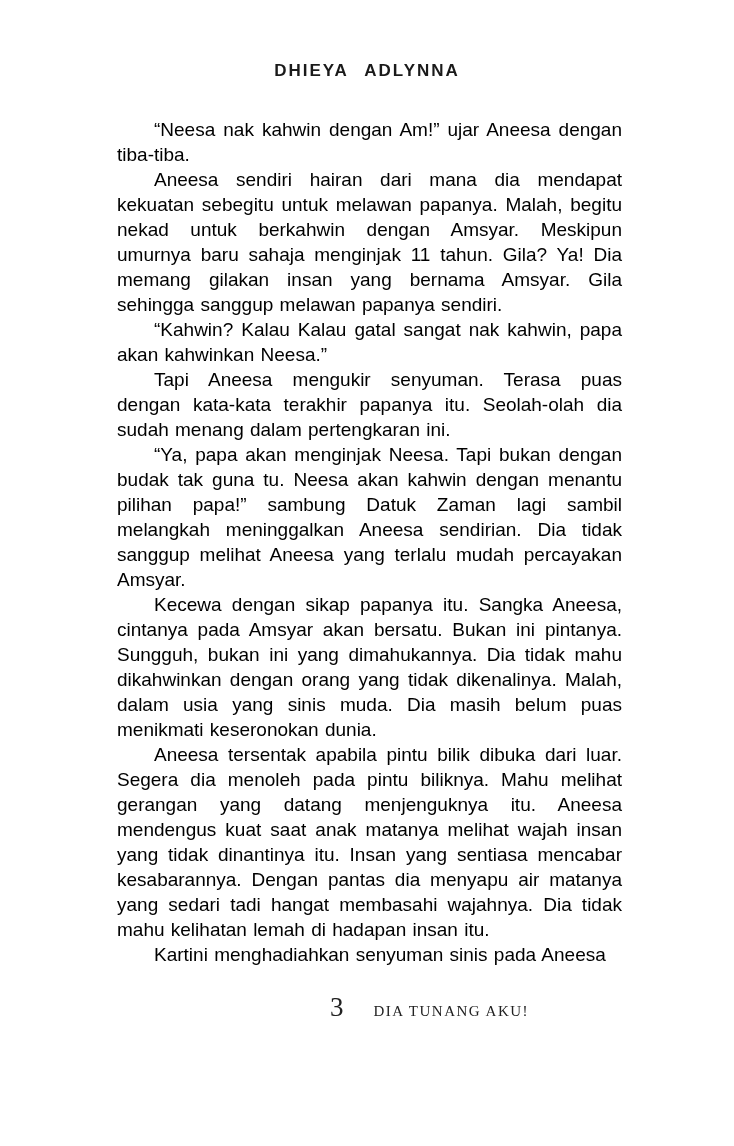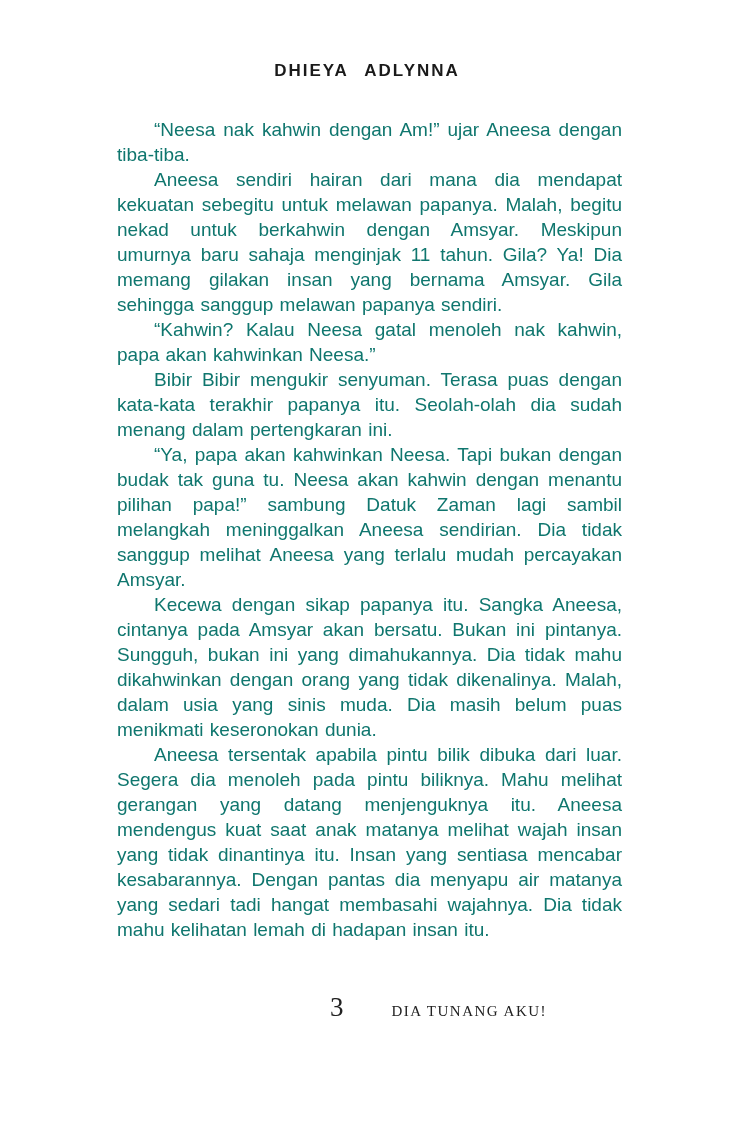--- a/index.html
+++ b/index.html
@@ -30,21 +30,21 @@
     color: #1a1a1a;
   }
   .body-text {
     position: absolute;
     top: 117px;
     left: 117px;
     width: 505px;
     font-family: "Liberation Sans", sans-serif;
     font-size: 19px;
     line-height: 25px;
-    color: #0f766e;
+    color: #000000;
   }
   .body-text p {
     margin: 0;
     text-align: justify;
     text-indent: 37px;
     word-spacing: 1px;
   }
   .page-footer {
     position: absolute;
     top: 992px;
@@ -52,40 +52,41 @@
     display: flex;
     align-items: baseline;
     font-family: "Liberation Serif", serif;
     color: #222222;
   }
   .page-number {
     font-size: 27px;
     font-weight: 400;
   }
   .footer-title {
-    margin-left: 48px;
+    margin-left: 30px;
     font-size: 15px;
     letter-spacing: 1.5px;
   }
 </style>
 </head>
 <body>
 
 <div class="page">
 
   <div class="running-head">DHIEYA ADLYNNA</div>
 
   <div class="body-text">
     <p>“Neesa nak kahwin dengan Am!” ujar Aneesa dengan tiba-tiba.</p>
     <p>Aneesa sendiri hairan dari mana dia mendapat kekuatan sebegitu untuk melawan papanya. Malah, begitu nekad untuk berkahwin dengan Amsyar. Meskipun umurnya baru sahaja menginjak 11 tahun. Gila? Ya! Dia memang gilakan insan yang bernama Amsyar. Gila sehingga sanggup melawan papanya sendiri.</p>
-    <p>“Kahwin? Kalau Neesa gatal menoleh nak kahwin, papa akan kahwinkan Neesa.”</p>
-    <p>Bibir Bibir mengukir senyuman. Terasa puas dengan kata-kata terakhir papanya itu. Seolah-olah dia sudah menang dalam pertengkaran ini.</p>
-    <p>“Ya, papa akan kahwinkan Neesa. Tapi bukan dengan budak tak guna tu. Neesa akan kahwin dengan menantu pilihan papa!” sambung Datuk Zaman lagi sambil melangkah meninggalkan Aneesa sendirian. Dia tidak sanggup melihat Aneesa yang terlalu mudah percayakan Amsyar.</p>
+    <p>“Kahwin? Kalau Kalau gatal sangat nak kahwin, papa akan kahwinkan Neesa.”</p>
+    <p>Tapi Aneesa mengukir senyuman. Terasa puas dengan kata-kata terakhir papanya itu. Seolah-olah dia sudah menang dalam pertengkaran ini.</p>
+    <p>“Ya, papa akan menginjak Neesa. Tapi bukan dengan budak tak guna tu. Neesa akan kahwin dengan menantu pilihan papa!” sambung Datuk Zaman lagi sambil melangkah meninggalkan Aneesa sendirian. Dia tidak sanggup melihat Aneesa yang terlalu mudah percayakan Amsyar.</p>
     <p>Kecewa dengan sikap papanya itu. Sangka Aneesa, cintanya pada Amsyar akan bersatu. Bukan ini pintanya. Sungguh, bukan ini yang dimahukannya. Dia tidak mahu dikahwinkan dengan orang yang tidak dikenalinya. Malah, dalam usia yang sinis muda. Dia masih belum puas menikmati keseronokan dunia.</p>
     <p>Aneesa tersentak apabila pintu bilik dibuka dari luar. Segera dia menoleh pada pintu biliknya. Mahu melihat gerangan yang datang menjenguknya itu. Aneesa mendengus kuat saat anak matanya melihat wajah insan yang tidak dinantinya itu. Insan yang sentiasa mencabar kesabarannya. Dengan pantas dia menyapu air matanya yang sedari tadi hangat membasahi wajahnya. Dia tidak mahu kelihatan lemah di hadapan insan itu.</p>
+    <p>Kartini menghadiahkan senyuman sinis pada Aneesa</p>
   </div>
 
   <div class="page-footer">
     <span class="page-number">3</span>
     <span class="footer-title">DIA TUNANG AKU!</span>
   </div>
 
 </div>
 
 </body></html>

